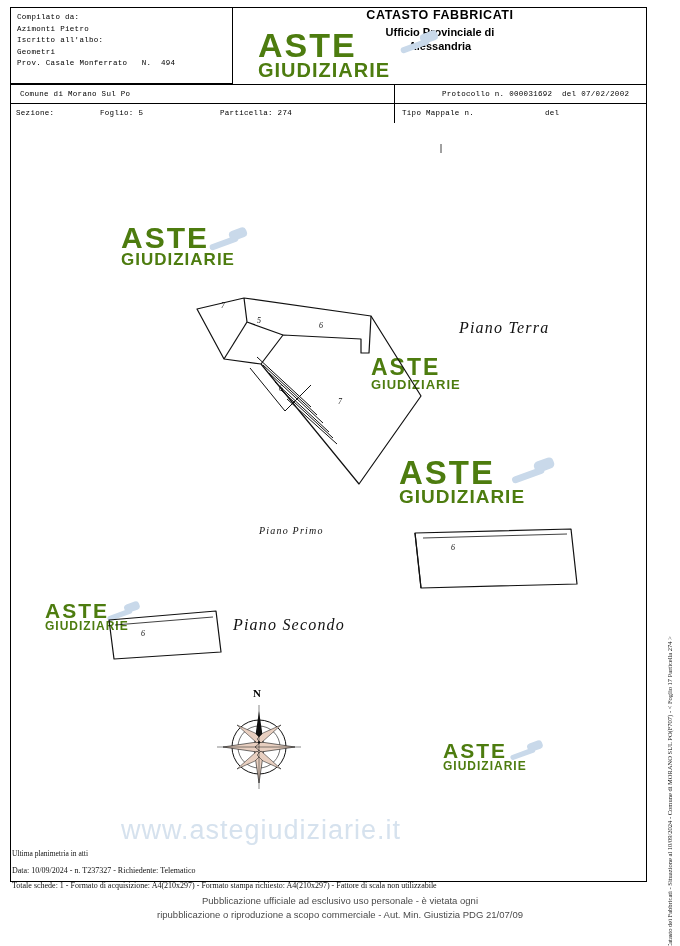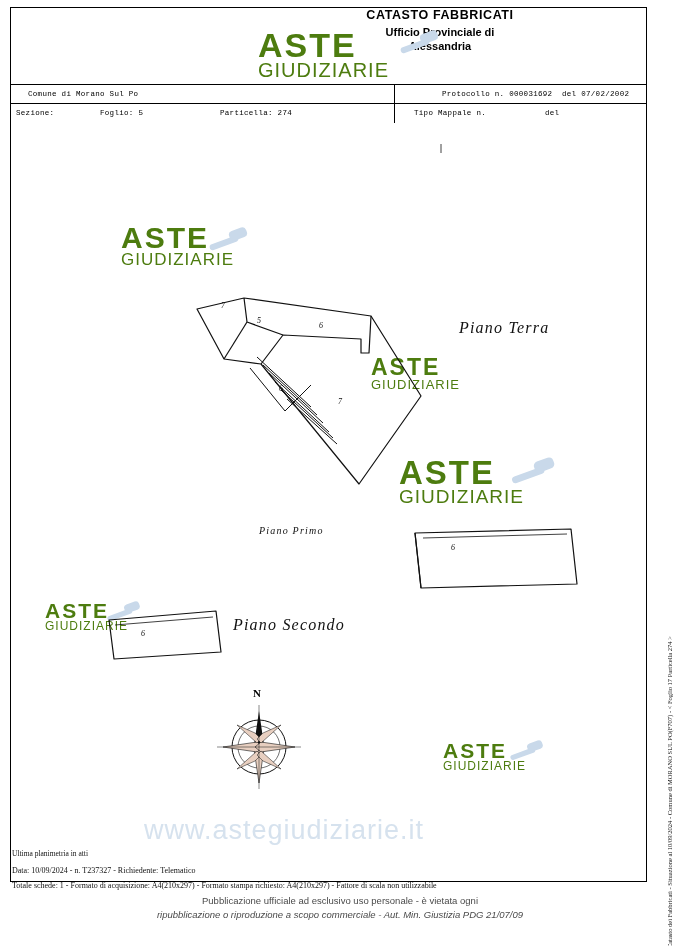--- a/index.html
+++ b/index.html
@@ -112,30 +112,30 @@
   .wm {
     position: absolute;
     color: #4d7c0f;
     font-family: "Liberation Sans", sans-serif;
     font-weight: bold;
     user-select: none;
     pointer-events: none;
     white-space: nowrap;
   }
   .wm .l1 { letter-spacing: 2px; }
-  .wm .l2 { letter-spacing: 1px; font-weight: normal; }
+  .wm .l2 { letter-spacing: 1px; font-weight: bold; }
 
   .gavel {
     position: absolute;
     pointer-events: none;
   }
 
   .wm-url {
     position: absolute;
-    left: 144px;
+    left: 121px;
     top: 815px;
     font-size: 27px;
     color: #d6e2ee;
     font-family: "Liberation Sans", sans-serif;
     letter-spacing: 1px;
     white-space: nowrap;
     pointer-events: none;
   }
 
   
@@ -195,50 +195,57 @@
     font-weight: bold;
   }
 </style>
 </head>
 <body>
 
 <div class="page">
 
   <div class="frame"></div>
 
+  <div class="compiled-box">
+    <div>Compilato da:</div>
+    <div>Azimonti Pietro</div>
+    <div>Iscritto all'albo:</div>
+    <div>Geometri</div>
+    <div>Prov. Casale Monferrato   N.  494</div>
+  </div>
 
   <div class="title-block">
     <div class="t1">CATASTO FABBRICATI</div>
     <div class="t2">Ufficio Provinciale di</div>
     <div class="t3">Alessandria</div>
   </div>
 
   <div class="wm" style="left:258px; top:26px; font-size:34px;">
     <div class="l1">ASTE</div>
     <div class="l2" style="font-size:20px; margin-top:-6px;">GIUDIZIARIE</div>
   </div>
   <svg class="gavel" style="left:398px; top:30px;" width="46" height="30" viewBox="0 0 46 30">
     <g fill="#c9d9ea">
       <rect x="2" y="13" width="30" height="6" rx="3" transform="rotate(-20 17 16)"></rect>
       <rect x="22" y="2" width="18" height="10" rx="4" transform="rotate(-20 31 7)"></rect>
     </g>
   </svg>
 
   <div class="prot-row" style="top:84px;">
     <div class="vdiv" style="left:384px; height:19px;"></div>
-    <span class="cell" style="left:18px;">Comune di Morano Sul Po</span>
+    <span class="cell" style="left:10px;">Comune di Morano Sul Po</span>
     <span class="cell" style="left:392px;margin-left:40px;">Protocollo n. 000031692  del 07/02/2002</span>
   </div>
 
   <div class="prot-row" style="top:103px;">
     <div class="vdiv" style="left:384px; height:19px;"></div>
     <span class="cell" style="left:6px;">Sezione:</span>
     <span class="cell" style="left:90px;">Foglio: 5</span>
     <span class="cell" style="left:210px;">Particella: 274</span>
-    <span class="cell" style="left:392px;margin-left:12px;">Tipo Mappale n.</span>
+    <span class="cell" style="left:392px;">Tipo Mappale n.</span>
     <span class="cell" style="left:535px;">del</span>
   </div>
 
 
   <div class="drawing">
 
     <div class="wm" style="left:110px; top:82px; font-size:30px;">
       <div class="l1">ASTE</div>
       <div class="l2" style="font-size:17px; margin-top:-5px;">GIUDIZIARIE</div>
     </div>
@@ -348,15 +355,15 @@
 
   <div class="wm-url">www.astegiudiziarie.it</div>
 
   <div class="vert-text" style="right:14px; top:260px;">Elaborati Planimetrico - Catasto dei Fabbricati - Situazione al 10/09/2024 - Comune di MORANO SUL PO(F707) - &lt; Foglio 17 Particella 274 &gt;</div>
 
   <div class="bottom-note" style="left:12px; top:849px;">Ultima planimetria in atti</div>
   <div class="bottom-note" style="left:12px; top:866px; font-size:8px;">Data: 10/09/2024 - n. T237327 - Richiedente: Telematico</div>
   <div class="bottom-note" style="left:12px; top:881px; font-size:8px;">Totale schede: 1 - Formato di acquisizione: A4(210x297)  -  Formato stampa richiesto: A4(210x297)  -  Fattore di scala non utilizzabile</div>
 
   <div class="foot-center" style="top:895px;">Pubblicazione ufficiale ad esclusivo uso personale - è vietata ogni</div>
-  <div class="foot-center" style="top:909px;font-style:italic;">ripubblicazione o riproduzione a scopo commerciale - Aut. Min. Giustizia PDG 21/07/09</div>
+  <div class="foot-center" style="top:909px;">ripubblicazione o riproduzione a scopo commerciale - Aut. Min. Giustizia PDG 21/07/09</div>
 
 </div>
 
 </body></html>

